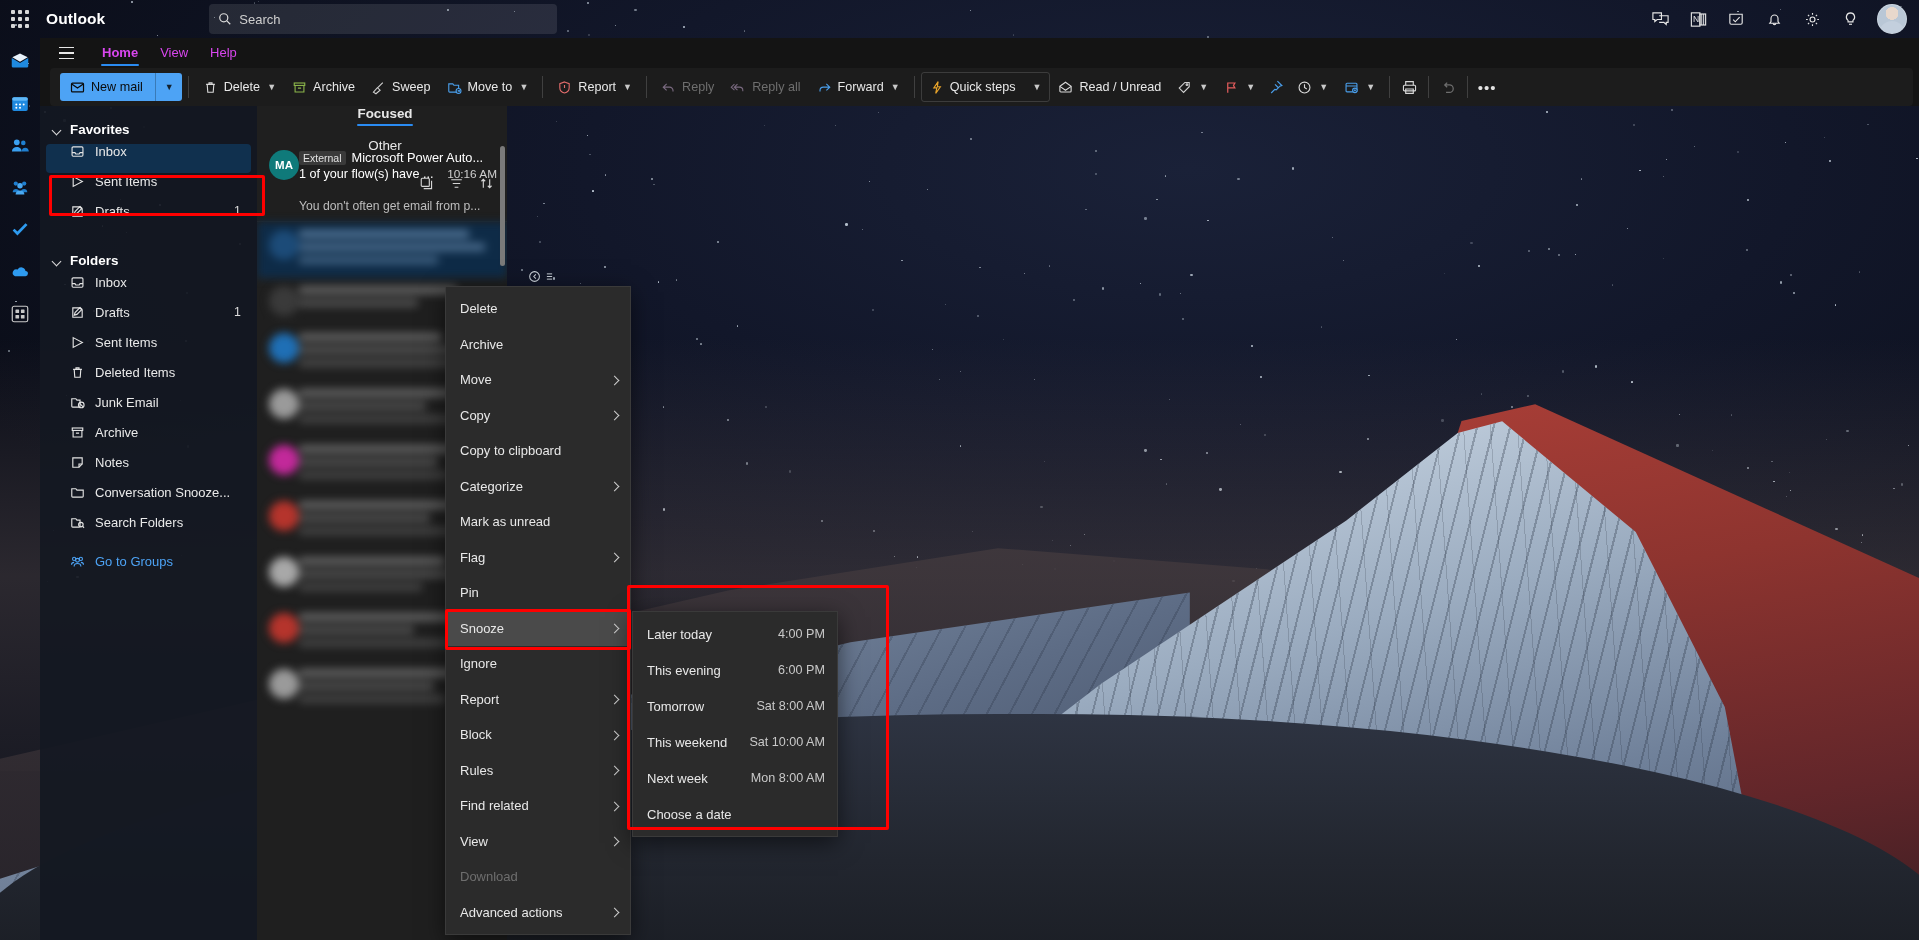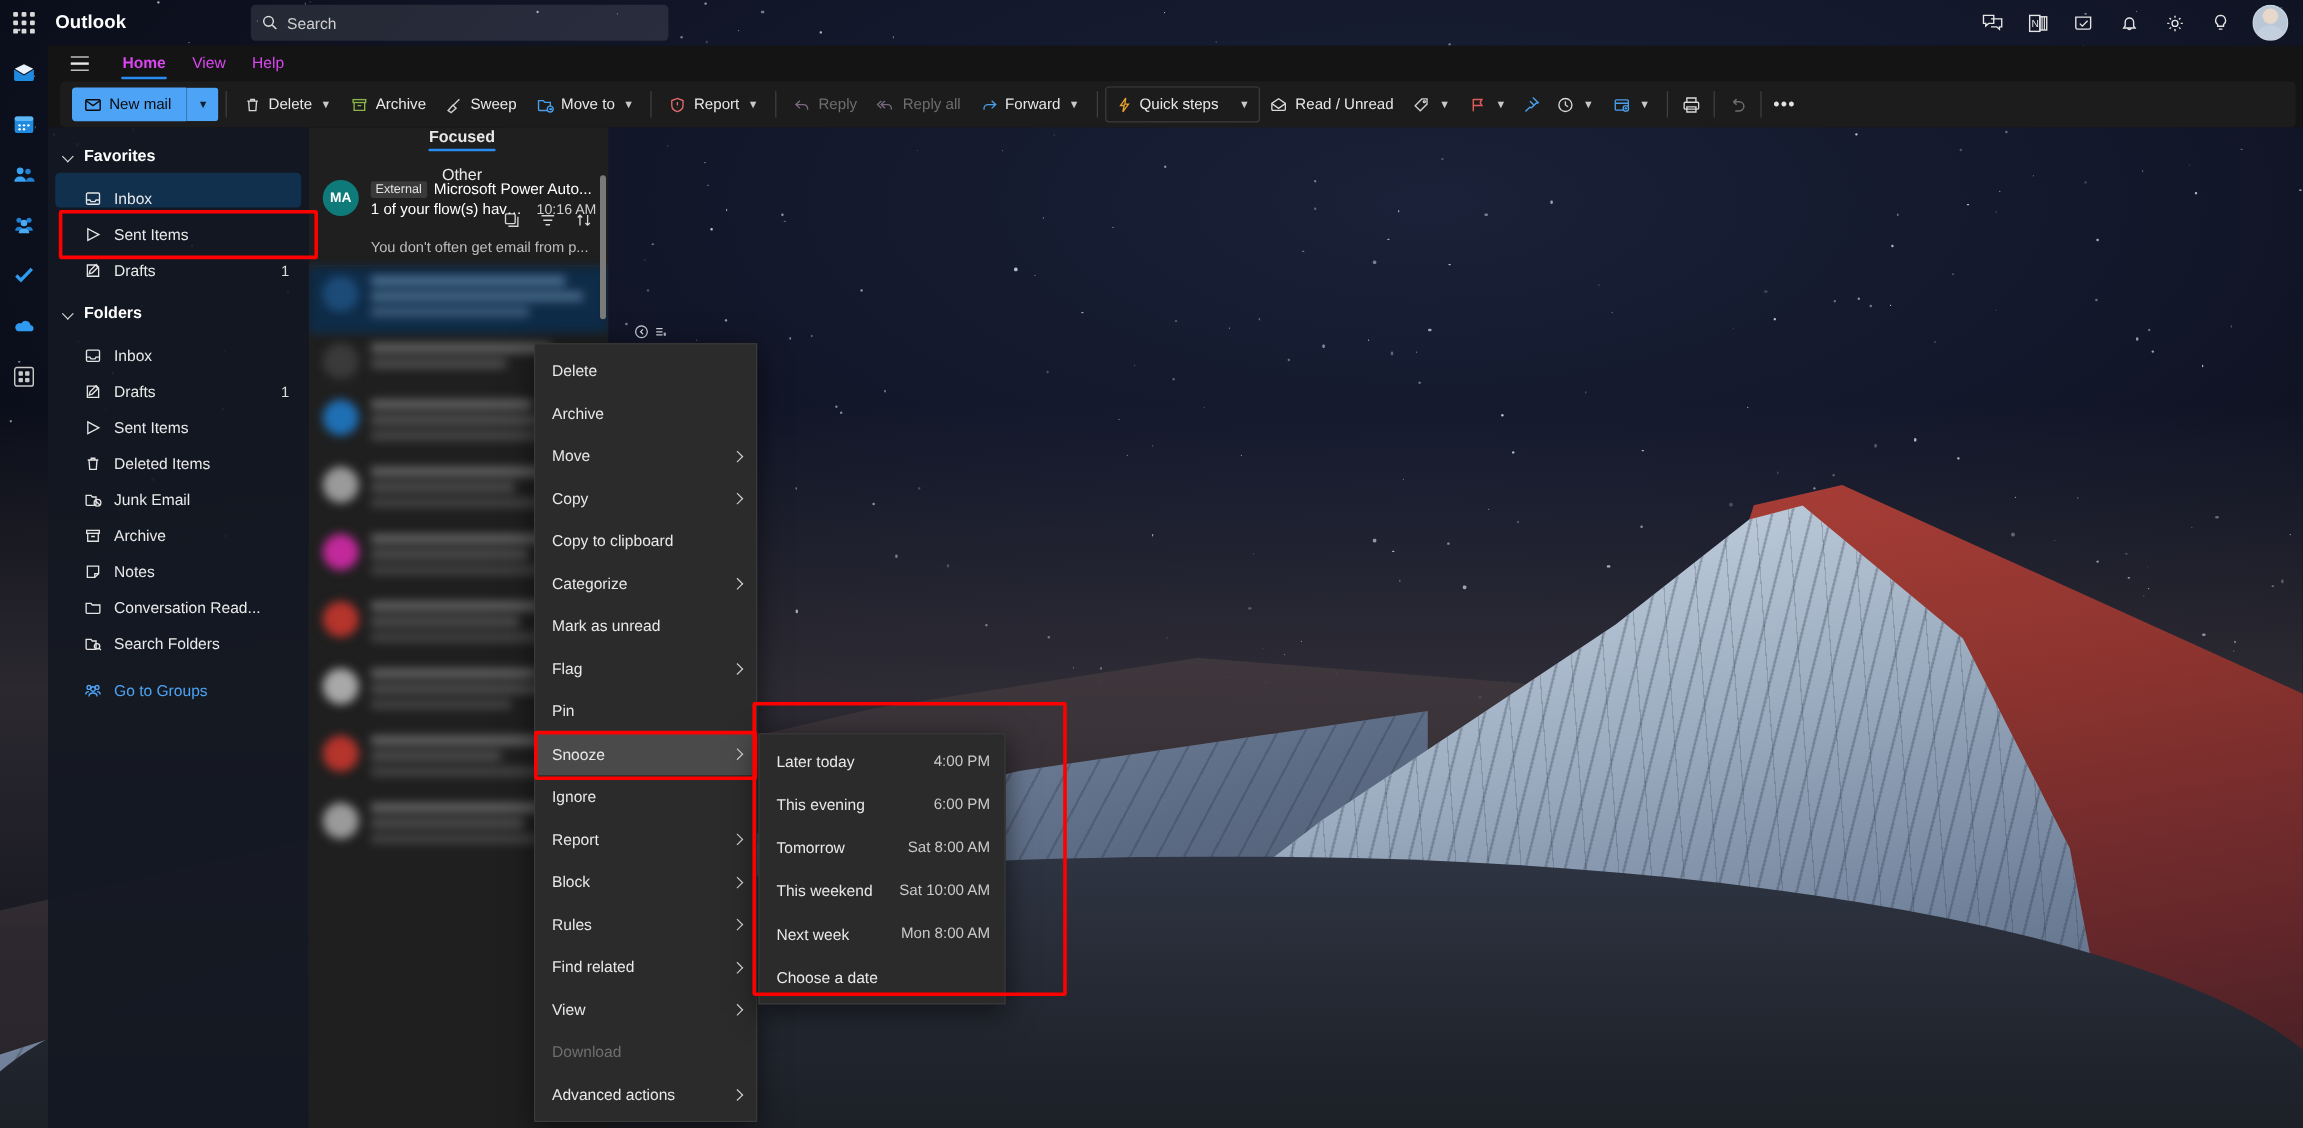--- a/index.html
+++ b/index.html
@@ -155,21 +155,21 @@
   .grp-head {
     display:flex; align-items:center; gap:8px; padding: 6px 10px 6px 12px; cursor:pointer;
     font-size: 13.4px; font-weight: 700; color: #fff;
   }
   .chev-d { width: 10px; height: 10px; position: relative; flex: none; }
   .chev-d:before {
     content:""; position:absolute; left:1px; top:2px; width:6px; height:6px;
     border-right: 1.4px solid #dcdcdc; border-bottom: 1.4px solid #dcdcdc; transform: rotate(45deg);
   }
   .f-item {
-    display: flex; align-items: flex-end; gap: 10px; height: 29px; margin: 1px 6px;
+    display: flex; align-items: flex-start; gap: 10px; height: 29px; margin: 1px 6px;
     padding: 0 10px 0 24px; border-radius: 4px; cursor: pointer; font-size: 13px; color: #e9e9e9;
     position: relative;
   }
   .f-item.selected { background: #10304e; }
   .f-item .lbl { flex: 1; overflow: hidden; white-space: nowrap; text-overflow: ellipsis; }
   .f-item .cnt { font-size: 12.4px; color: #dcdcdc; }
   .f-item.link { color: #4da3f5; margin-top: 10px; }
   .hl-box { position: absolute; border: 3px solid #ff0000; border-radius: 2px; pointer-events: none; z-index: 60; }
 
   
@@ -180,21 +180,21 @@
   #ml-head { height: 36px; display:flex; align-items:center; padding: 0 8px 0 14px; gap: 12px; flex-direction: column; }
   .pivot { font-size: 13.4px; color: #e8e8e8; cursor:pointer; padding-bottom: 5px; position: relative; }
   .pivot.active { font-weight: 700; }
   .pivot.active:after {
     content:""; position:absolute; left:0; right:0; bottom:0; height:2px; background:#2a8bf2; border-radius:2px;
   }
   .ml-tools { margin-left:auto; display:flex; align-items:center; gap: 4px; }
   .ml-tool { width: 26px; height: 26px; display:flex; align-items:center; justify-content:center;
              border-radius:3px; cursor:pointer; }
   .row {
-    display: flex; gap: 10px; padding: 8px 10px 8px 12px; cursor: pointer; position: relative;
+    display: flex; padding: 8px 10px 8px 12px; cursor: pointer; position: relative;
     border-bottom: 1px solid rgba(255,255,255,.04);
   }
   .av {
     width: 30px; height: 30px; border-radius: 50%; flex: none; display:flex; align-items:center;
     justify-content:center; font-size: 11.5px; font-weight: 700; color: #fff;
   }
   .rbody { flex: 1; min-width: 0; }
   .line1 { display:flex; align-items:center; gap: 6px; }
   .ext {
     font-size: 10.5px; background: #3a3a3a; color: #e2e2e2; border-radius: 2px; padding: 1px 4px; flex:none;
@@ -1027,21 +1027,21 @@
     </span>
     <span class="lbl">Notes</span>
   </div>
 
   <div class="f-item">
     <span>
       <svg width="15" height="15" viewBox="0 0 16 16" fill="none" stroke="#e4e4e4" stroke-width="1.2">
         <path d="M1.9 4h4.3l1.2 1.5h6.7V12a.9.9 0 0 1-.9.9H2.8A.9.9 0 0 1 1.9 12z"></path>
       </svg>
     </span>
-    <span class="lbl">Conversation Read...</span>
+    <span class="lbl">Conversation Snooze...</span>
   </div>
 
   <div class="f-item">
     <span>
       <svg width="15" height="15" viewBox="0 0 16 16" fill="none" stroke="#e4e4e4" stroke-width="1.2">
         <path d="M1.9 4h4.3l1.2 1.5h3.3V12a.9.9 0 0 1-.9.9H2.8A.9.9 0 0 1 1.9 12z"></path>
         <circle cx="11.6" cy="10.2" r="2.4"></circle>
           <path d="m13.4 12 1.6 1.6"></path>
       </svg>
     </span>

